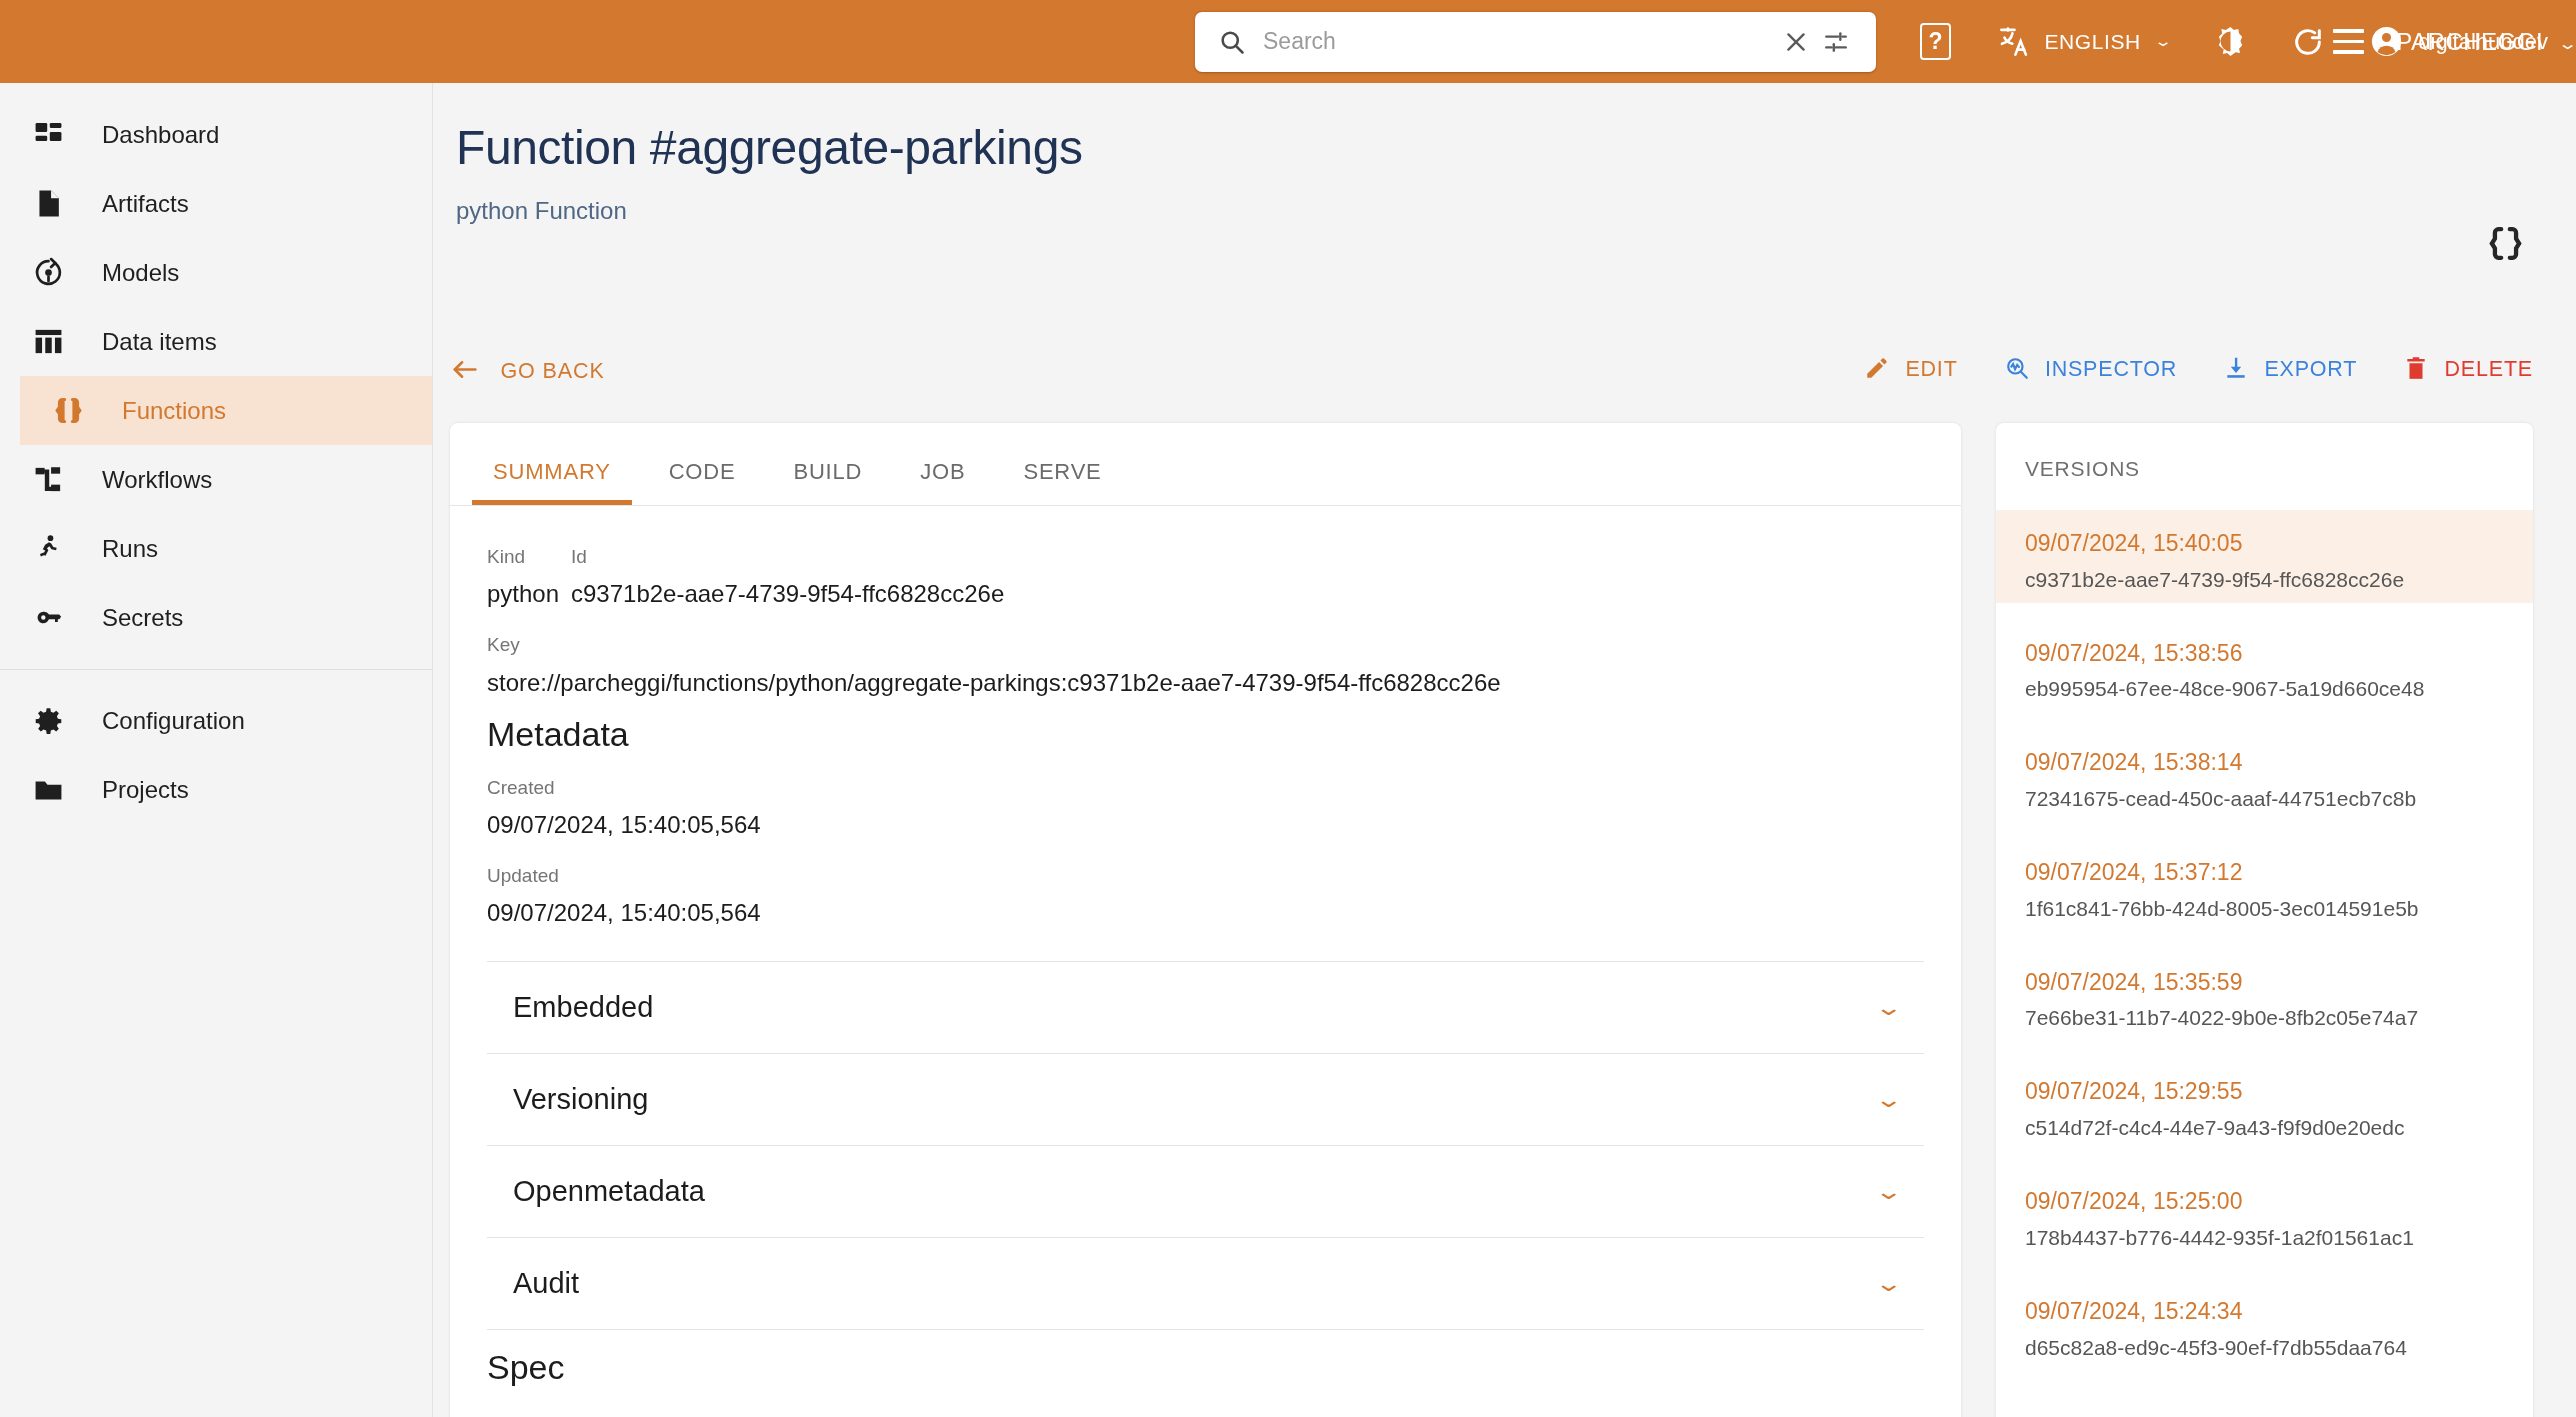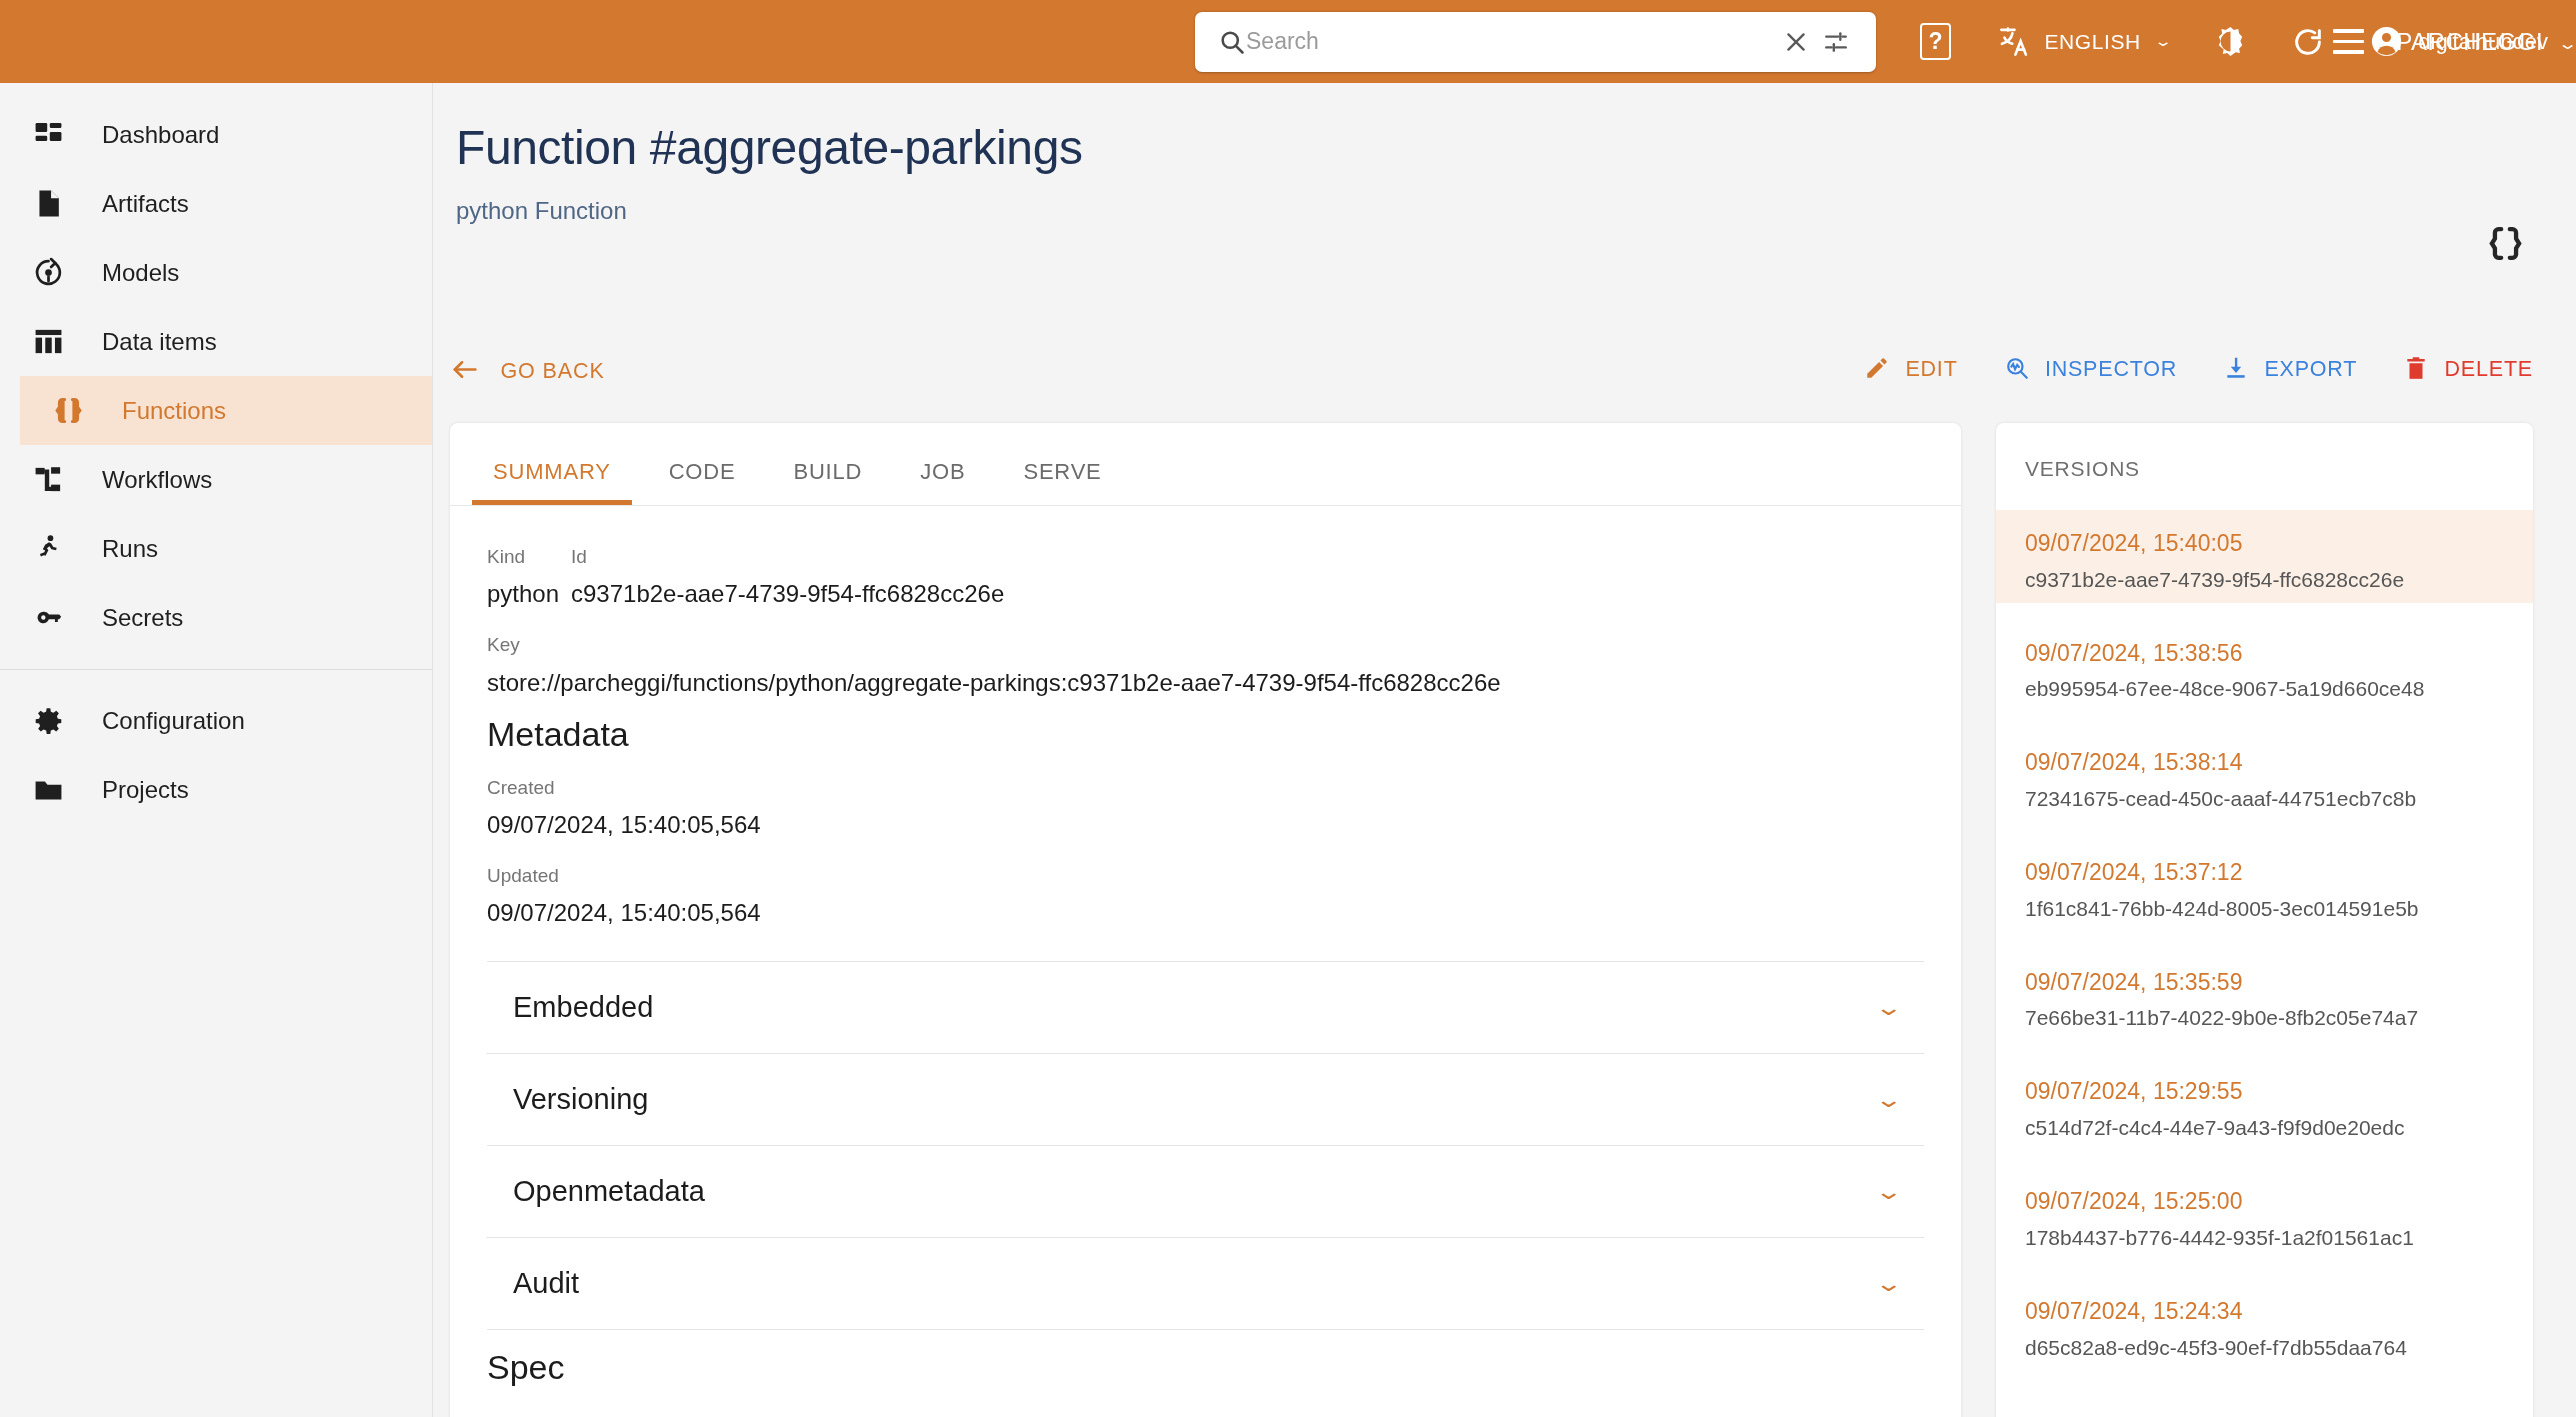--- a/index.html
+++ b/index.html
@@ -35,21 +35,21 @@
     position: absolute; left: 1195px; top: 11.5px;
     width: 681px; height: 60px;
     background: #ffffff; border-radius: 7px;
     display: flex; align-items: center;
     box-shadow: 0 0.8px 2.3px rgba(0,0,0,.25);
   }
   .search-icon { margin-left: 23px; width: 28px; height: 28px; flex: none; }
   .search-input {
     flex: 1; border: none; outline: none; background: transparent;
     font-family: "Liberation Sans", sans-serif;
-    font-size: 23px; color: #222; 
+    font-size: 23px; color: #222; margin-left: 17px;
   }
   .search-input::placeholder { color: #9b9b9b; }
   .search-btn { width: 40px; height: 40px; display:flex; align-items:center; justify-content:center; cursor: pointer; }
   .search-btn:last-child { margin-right: 20px; }
 
   .topright {
     position: absolute; right: 28px; top: 0; height: 83px;
     display: flex; align-items: center; gap: 0;
   }
   .tr-item { display: flex; align-items: center; cursor: pointer; color: #fff; }

